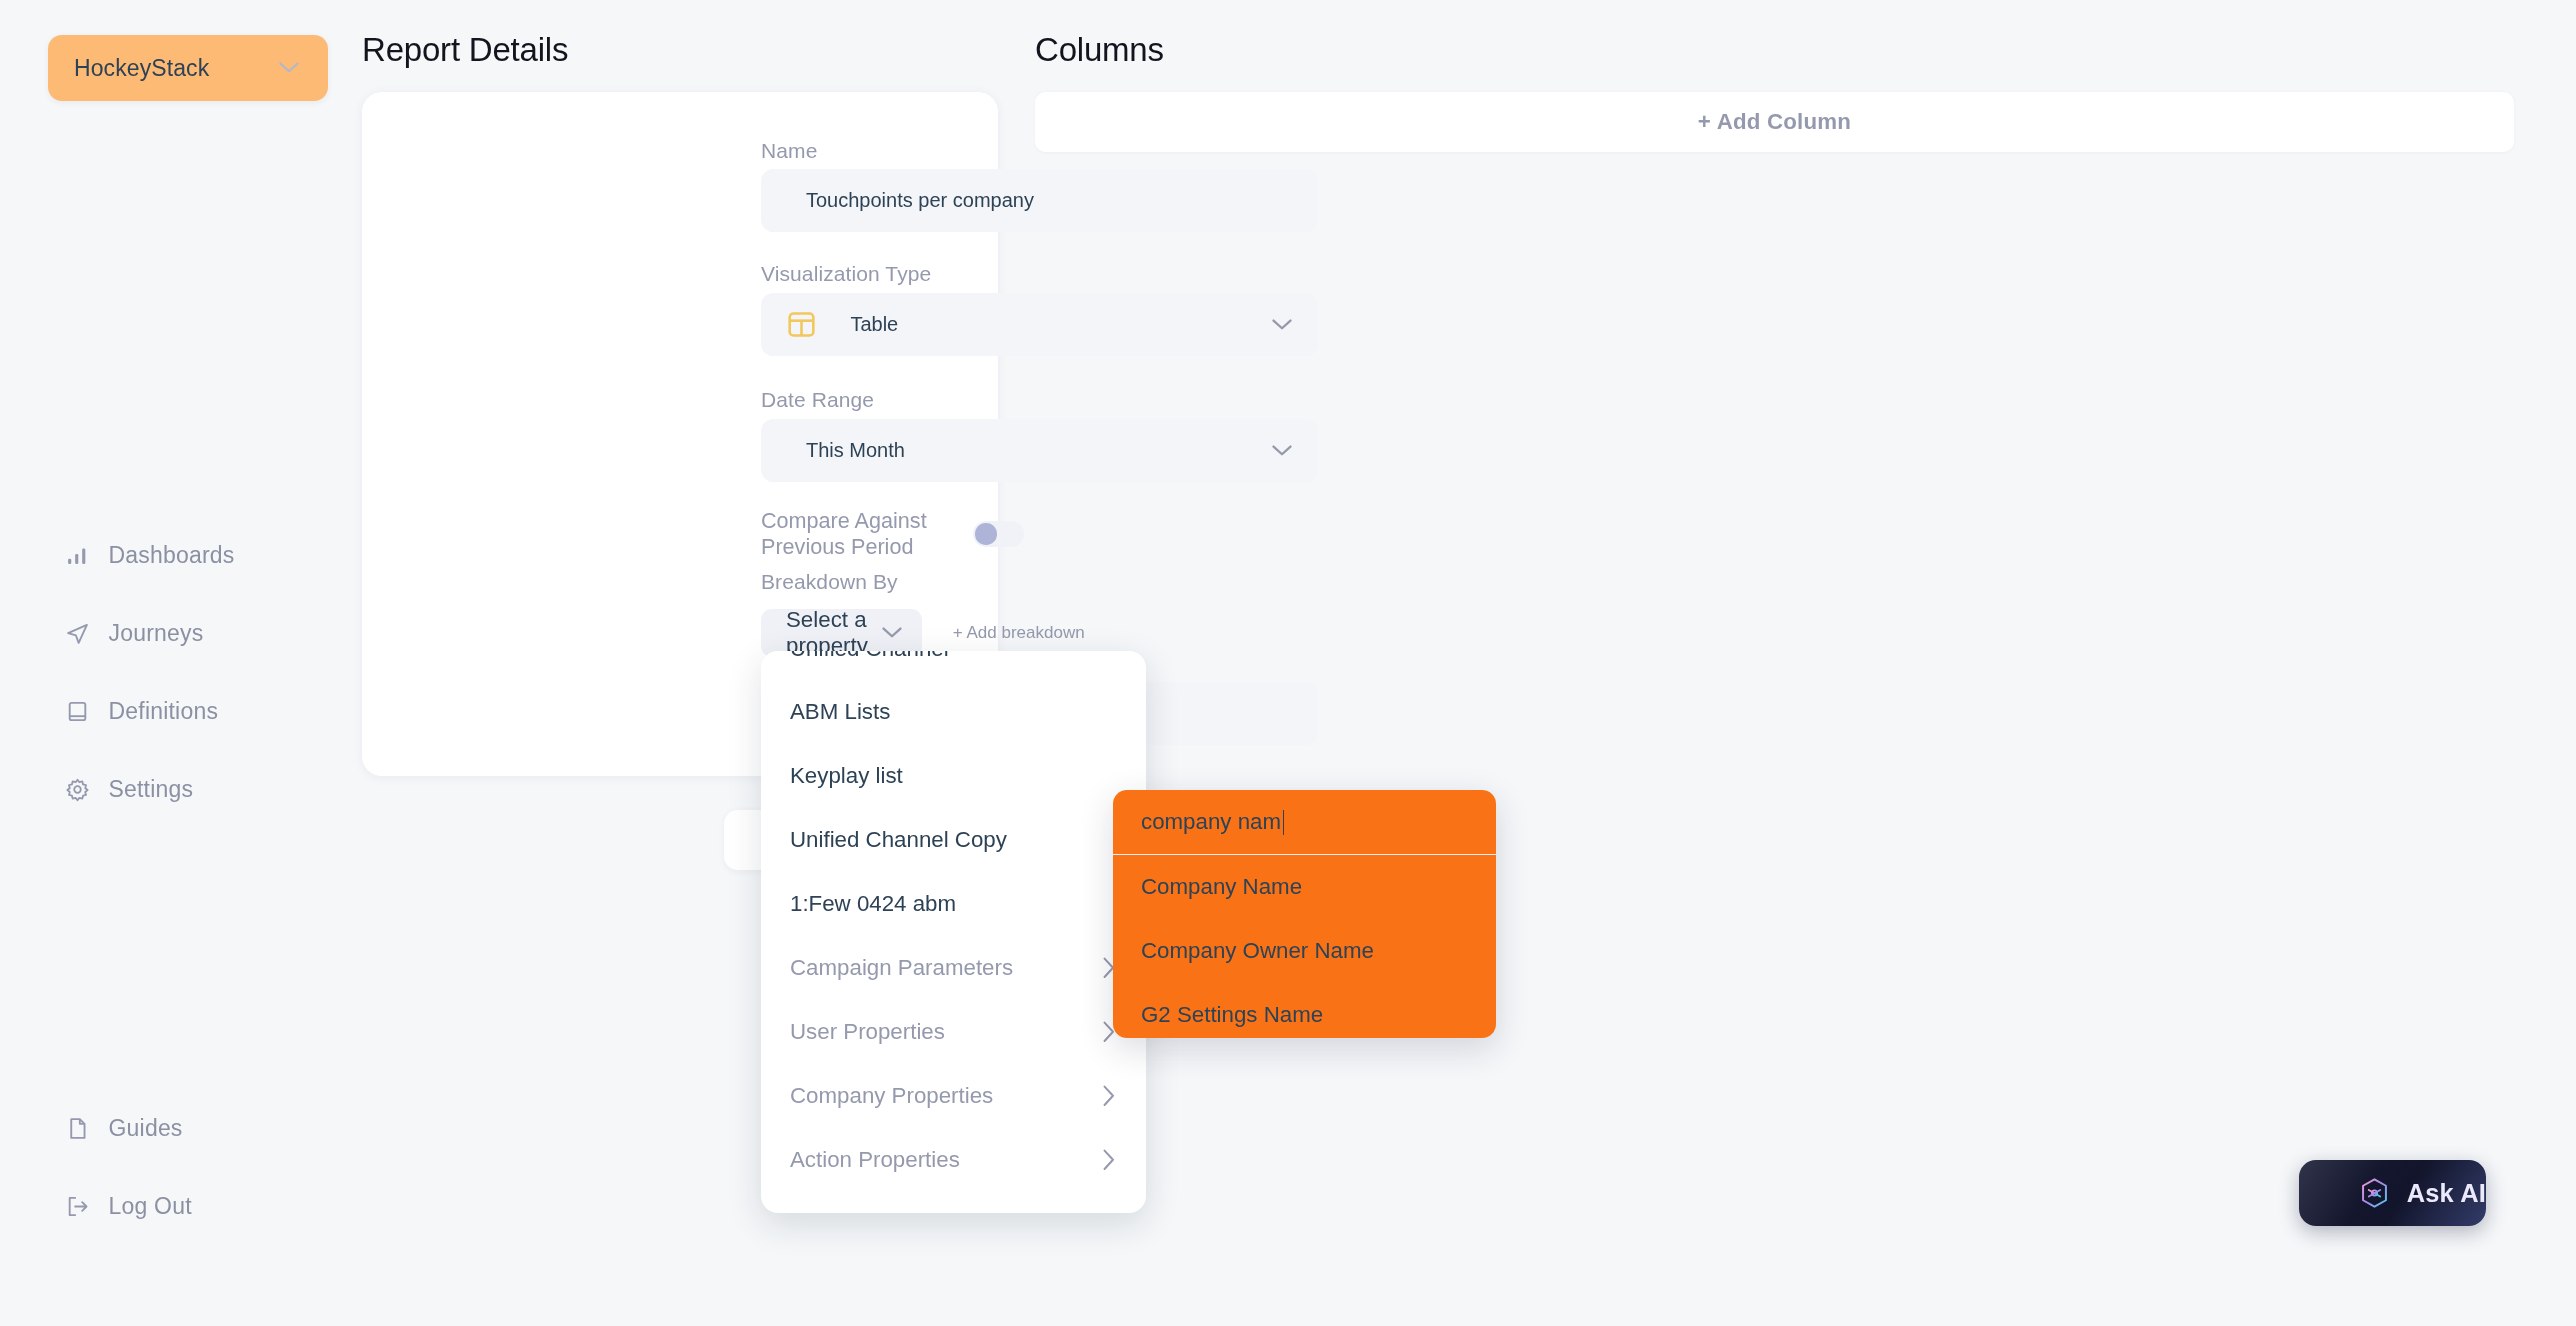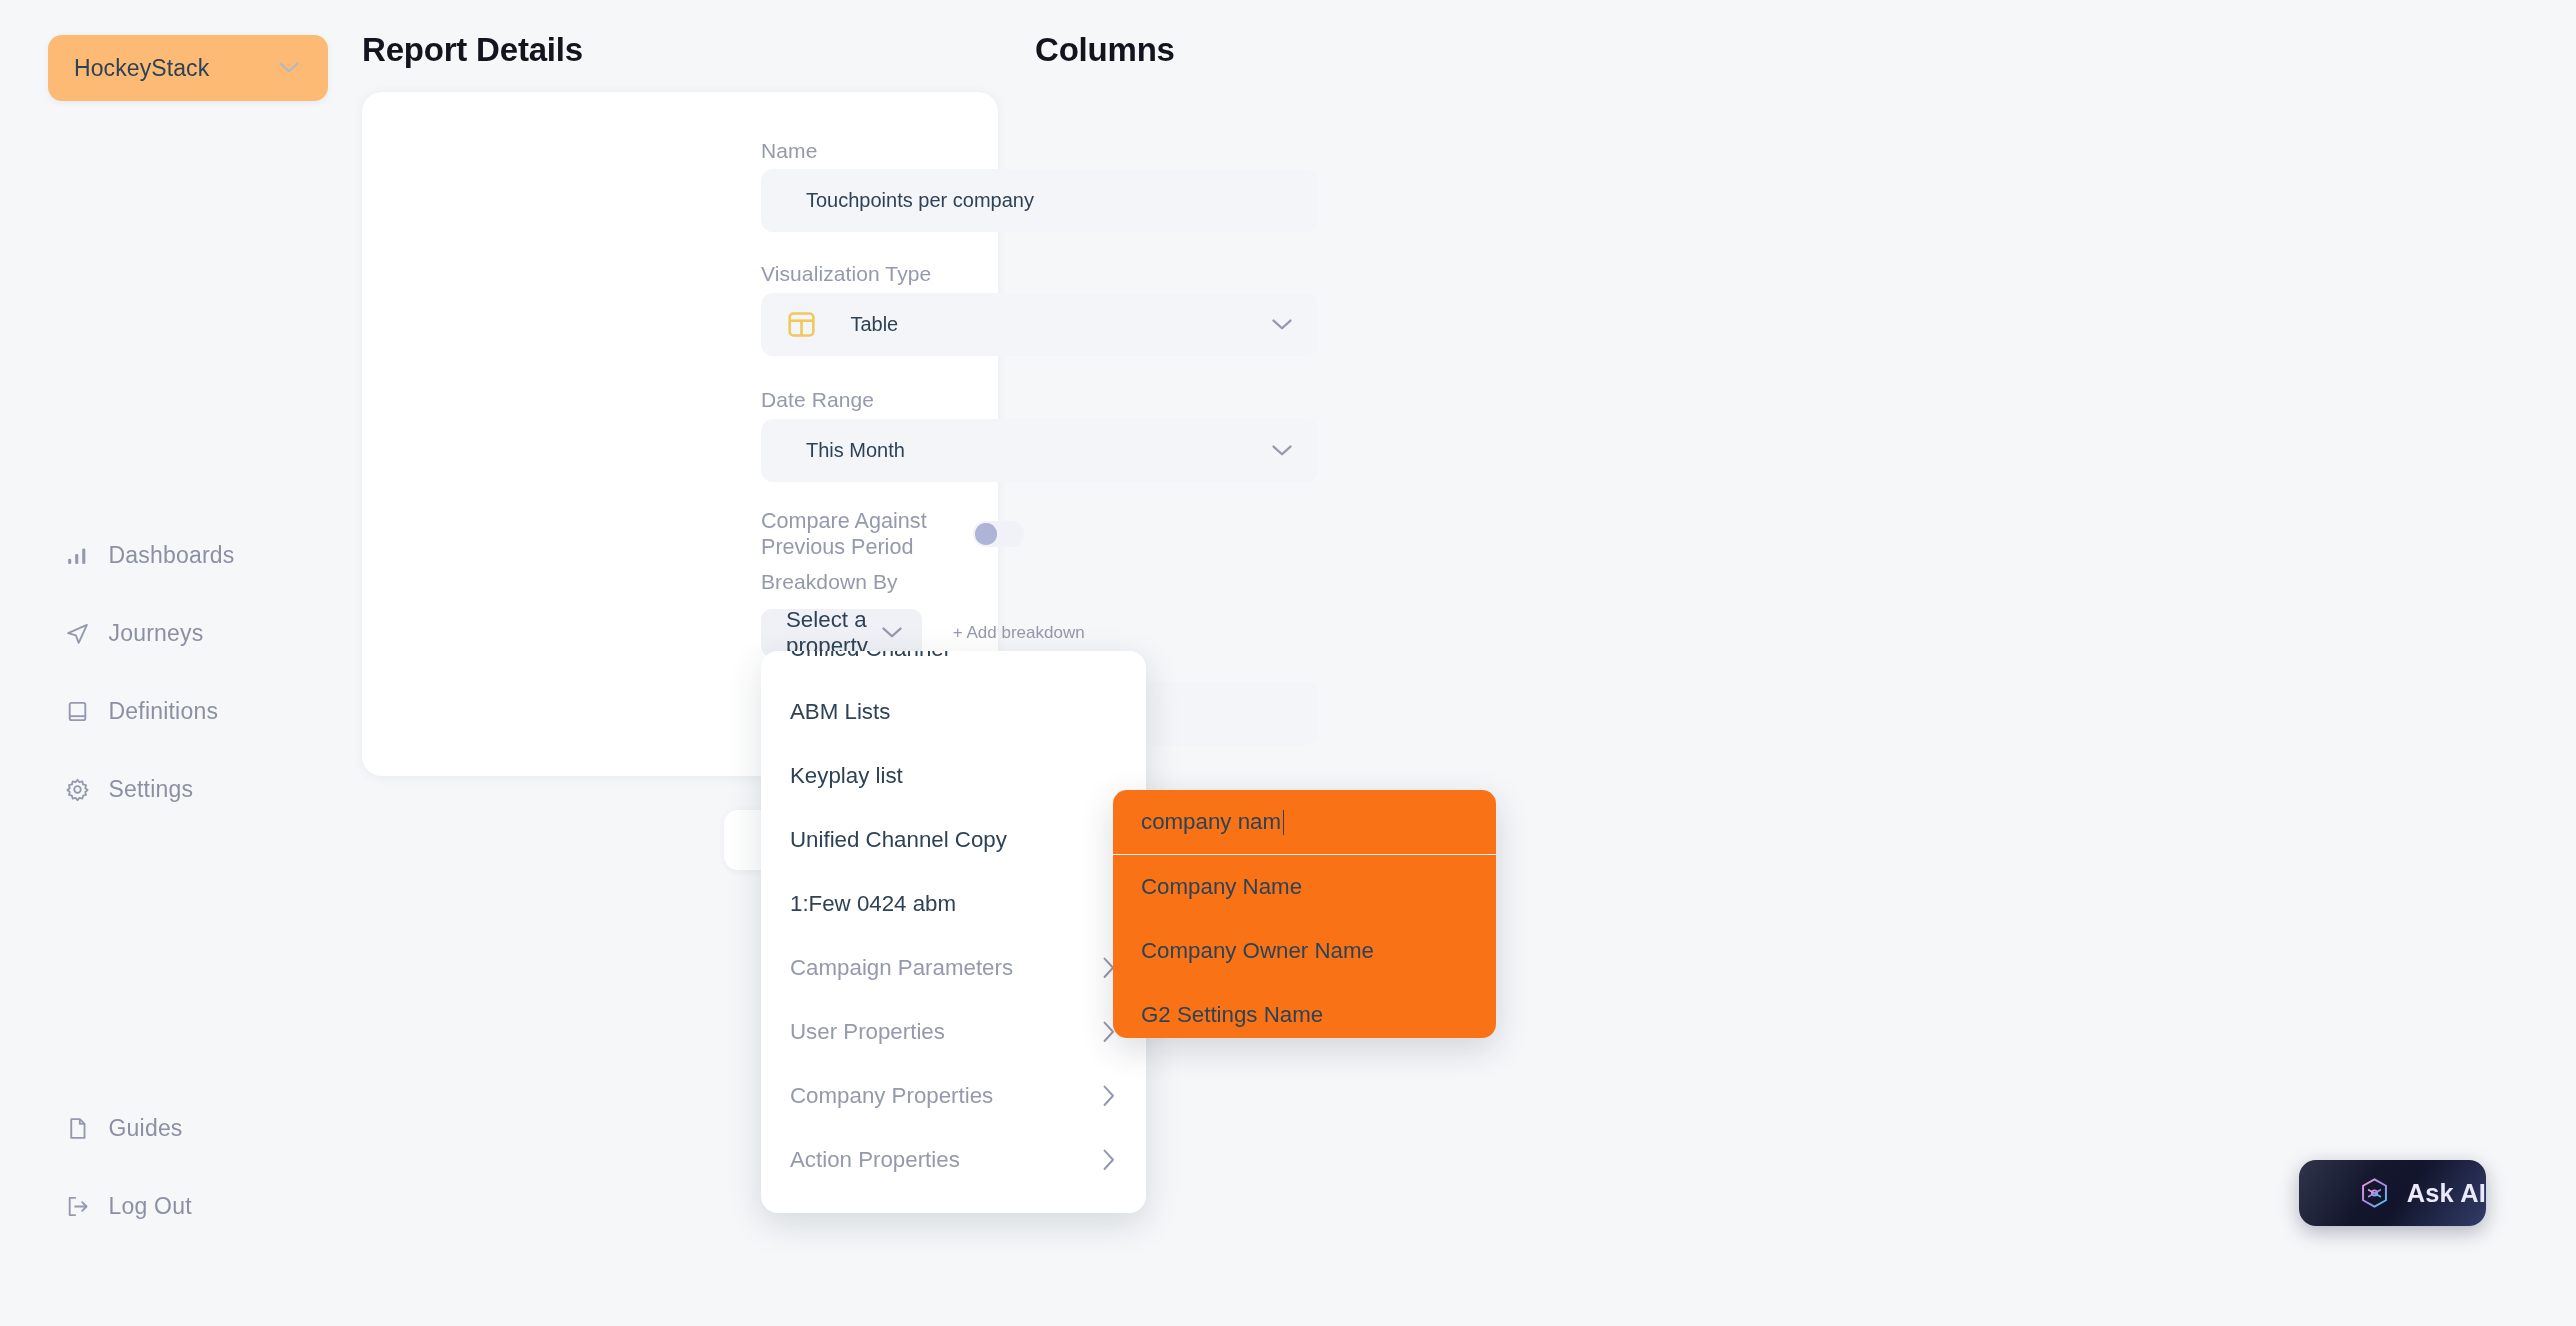--- a/index.html
+++ b/index.html
@@ -77,21 +77,21 @@
   #report-details-col {
     position: absolute;
     left: 362px; top: 0;
     width: 662px;
     height: 1327px;
   }
 
   .col-title {
     position: absolute;
     font-size: 33px;
-    font-weight: 700;
+    font-weight: 400;
     color: #14141f;
     letter-spacing: -0.2px;
   }
   #report-details-title { left: 0px; top: 31px; }
   #columns-title { left: 0px; top: 31px; }
 
   #report-card {
     position: absolute;
     left: 0px; top: 92px;
     width: 636px;
@@ -517,20 +517,23 @@
       </div>
       <div class="sm-item">
         <span>G2 Settings Name</span>
       </div>
     </div>
 
   </div>
 
   <div id="columns-col">
     <div class="col-title" id="columns-title">Columns</div>
+    <div id="add-column-bar">
+      <span class="acb-text">+ Add Column</span>
+    </div>
   </div>
 
   <div id="ask-ai-button">
     <svg class="hex-ico" viewBox="0 0 40 42">
       <defs>
         <linearGradient id="hexgrad" x1="0" y1="0" x2="1" y2="1">
           <stop offset="0%" stop-color="#f29ad6"></stop>
           <stop offset="50%" stop-color="#a48bea"></stop>
           <stop offset="100%" stop-color="#4fc9e8"></stop>
         </linearGradient>

